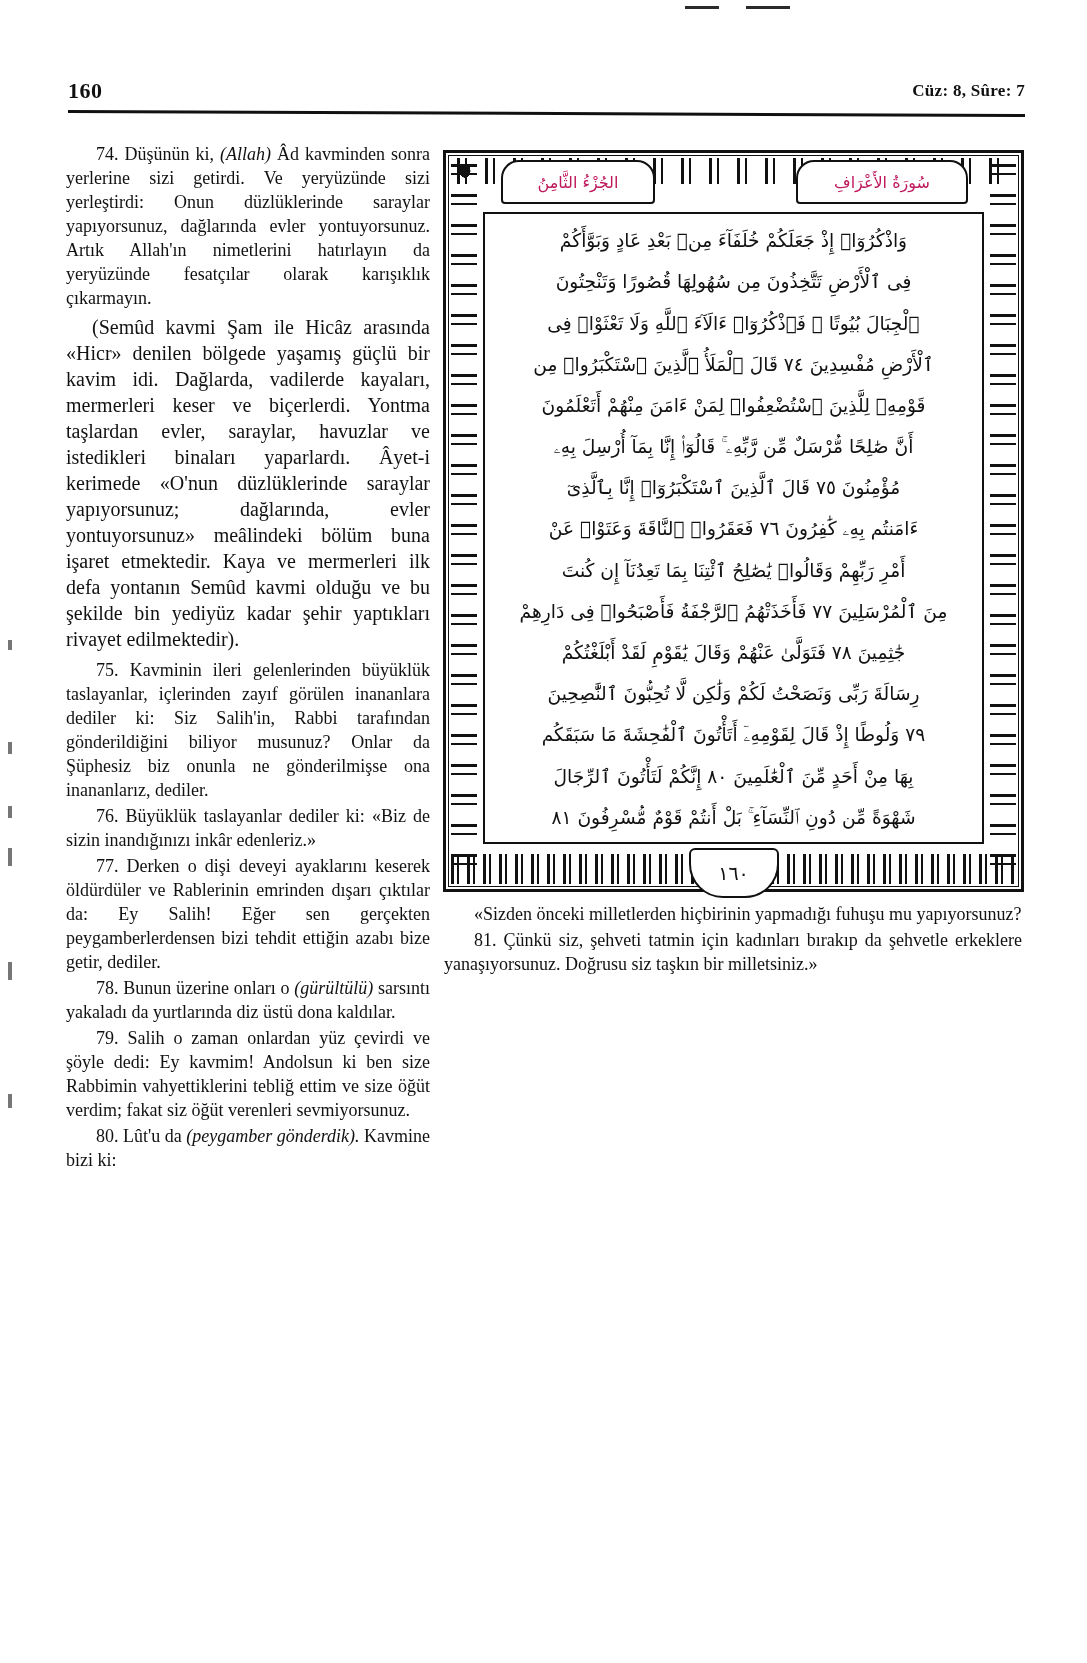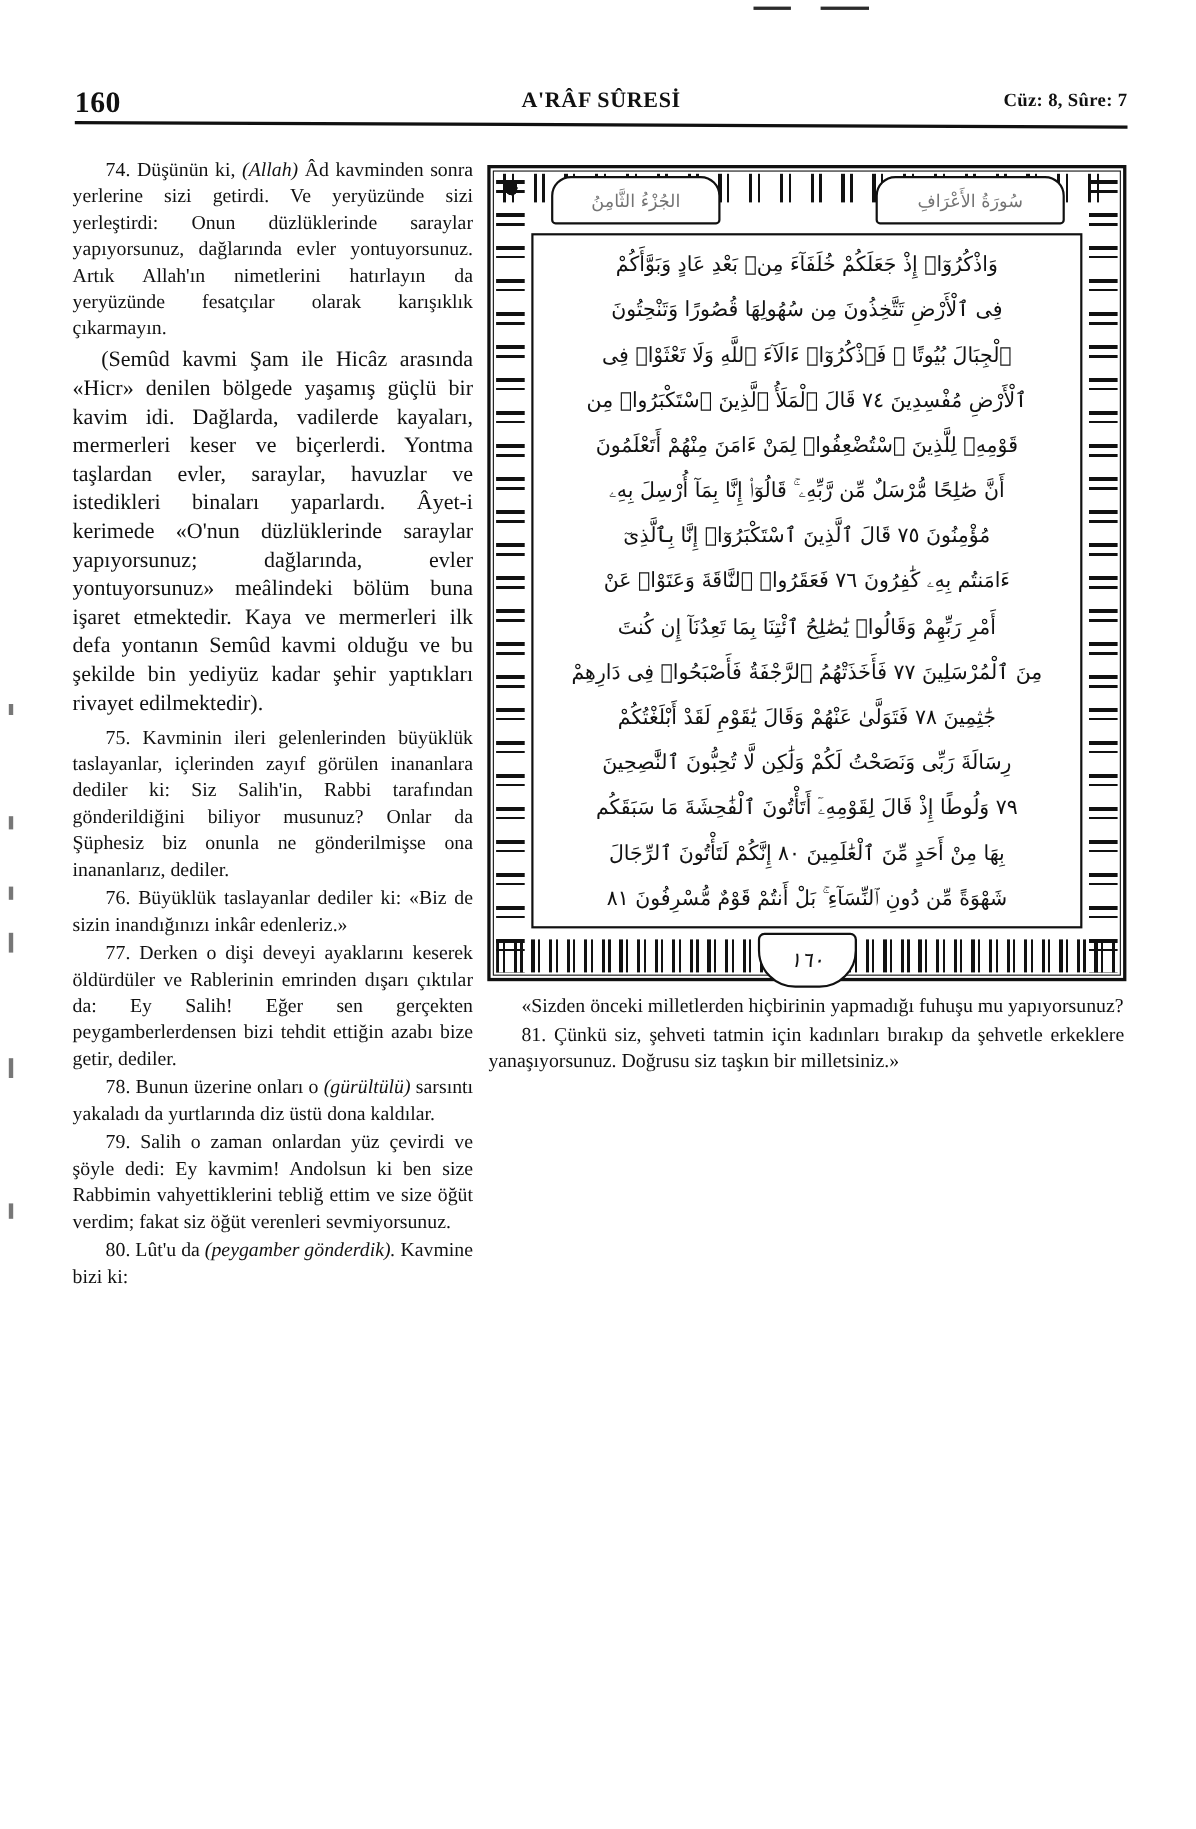--- a/index.html
+++ b/index.html
@@ -35,21 +35,21 @@
     position: absolute;
     top: 78px;
     left: 68px;
     right: 62px;
     height: 34px;
   }
   .header .folio {
     position: absolute;
     left: 0;
     top: 0;
-    font-size: 27px;
+    font-size: 22px;
     font-weight: bold;
     letter-spacing: .5px;
   }
   .header .center-title {
     position: absolute;
     left: 0;
     right: 0;
     top: 2px;
     text-align: center;
     font-size: 20px;
@@ -189,21 +189,21 @@
     border-radius: 18px 18px 4px 4px;
     display: flex;
     align-items: center;
     justify-content: center;
     direction: rtl;
     z-index: 4;
   }
   .cartouche span {
     font-family: "DejaVu Sans", sans-serif;
     font-size: 16px;
-    color: #737373;
+    color: #be185d;
     white-space: nowrap;
   }
   .cartouche-sure { right: 56px; width: 168px; }
   .cartouche-cuz  { left: 58px;  width: 150px; }
 
   
   .medallion {
     position: absolute;
     bottom: -6px;
     left: 50%;
@@ -216,21 +216,20 @@
     display: flex;
     align-items: center;
     justify-content: center;
     z-index: 4;
   }
   .medallion span {
     font-family: "DejaVu Sans", sans-serif;
     font-size: 19px;
     letter-spacing: 2px;
     color: #111;
-    font-style: italic;
   }
 
   
   .ayah-lines {
     position: absolute;
     inset: 0;
     padding: 6px 10px 4px 10px;
     direction: rtl;
     display: flex;
     flex-direction: column;
@@ -255,21 +254,20 @@
 <div class="top-dash" style="left:746px;width:44px;"></div>
 <div class="edge-tick" style="top:640px;height:10px;"></div>
 <div class="edge-tick" style="top:742px;height:12px;"></div>
 <div class="edge-tick" style="top:806px;height:12px;"></div>
 <div class="edge-tick" style="top:848px;height:18px;"></div>
 <div class="edge-tick" style="top:962px;height:18px;"></div>
 <div class="edge-tick" style="top:1094px;height:14px;"></div>
 
 <div class="header">
   <div class="folio">160</div>
-  <div class="center-title">A'RÂF SÛRESİ</div>
   <div class="right-ref">Cüz: 8, Sûre: 7</div>
 </div>
 <div class="header-rule"></div>
 
 <div class="col-left">
 
   <p class="verse">
     <span>74.</span>
     <span>Düşünün ki,</span>
     <span class="ital">(Allah)</span>

